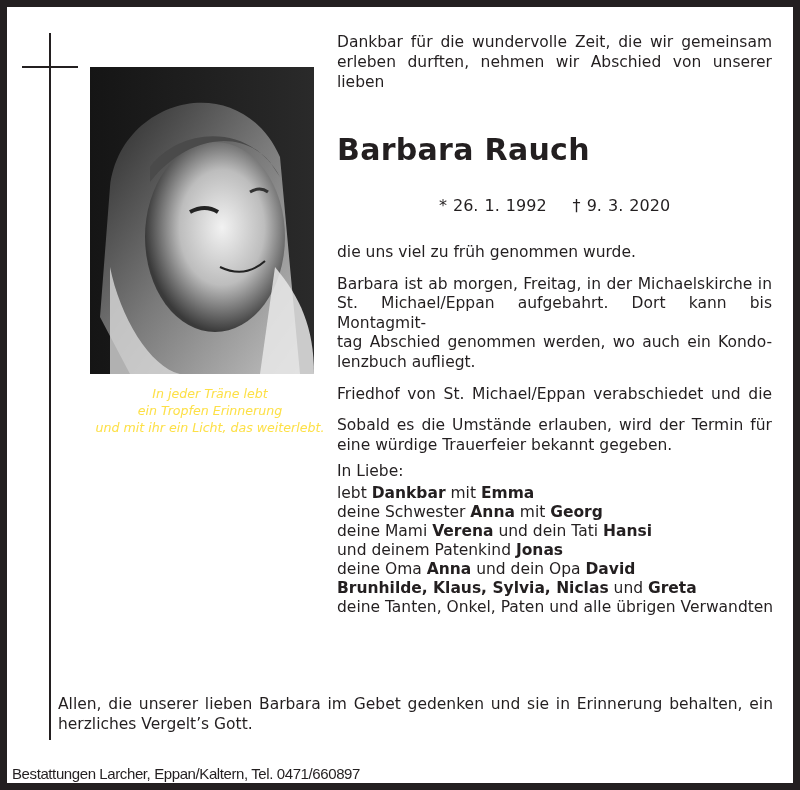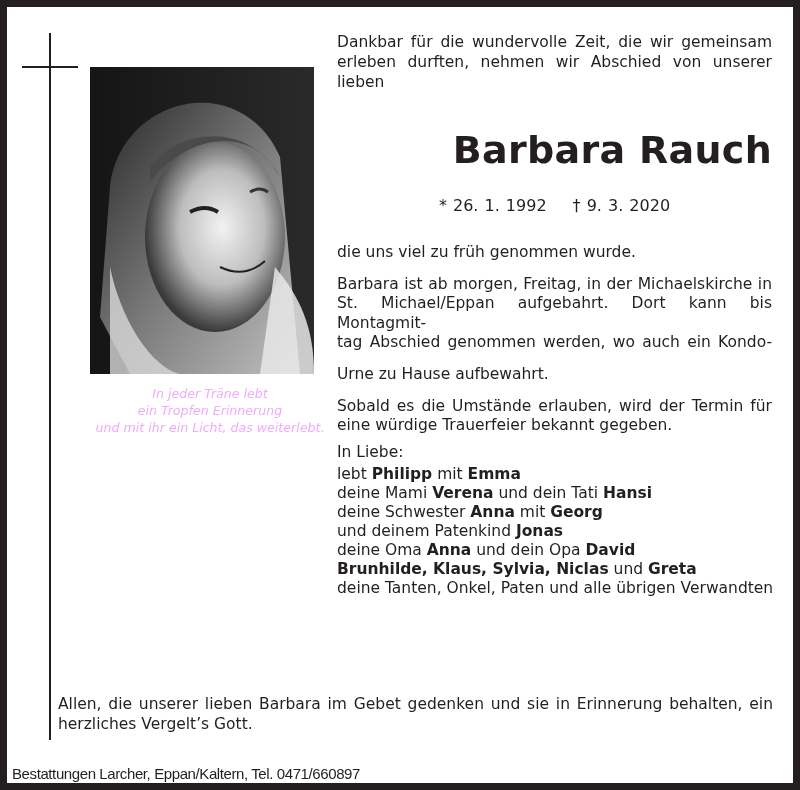--- a/index.html
+++ b/index.html
@@ -38,40 +38,40 @@
     }
     .photo svg { display: block; }
     .caption {
       position: absolute;
       left: 80px; top: 385px;
       width: 260px;
       text-align: center;
       font-style: italic;
       font-size: 12.6px;
       line-height: 17px;
-      color: #f0abfc;
+      color: #fde047;
     }
     .right-col {
       position: absolute;
       left: 337px; top: 32px;
       width: 435px;
     }
     .intro {
       font-size: 15.5px;
       line-height: 20px;
       text-align: justify;
       text-align-last: left;
       margin: 0;
     }
     .intro .line { display: block; text-align: justify; text-align-last: justify; }
     .intro .line.last { text-align-last: left; }
     .name {
-      text-align: right;
+      text-align: left;
       font-weight: bold;
-      font-size: 38px;
+      font-size: 30px;
       line-height: 40px;
       margin: 38px 0 0 0;
       letter-spacing: 0.3px;
     }
     .dates {
       text-align: center;
       font-weight: normal;
       font-size: 16px;
       line-height: 20px;
       margin-top: 26px;
@@ -177,37 +177,38 @@
   </div>
 
   <div class="body-text">
     <p>
       <span class="l end">die uns viel zu früh genommen wurde.</span>
     </p>
     <p>
       <span class="l">Barbara ist ab morgen, Freitag, in der Michaelskirche in</span>
       <span class="l">St. Michael/Eppan aufgebahrt. Dort kann bis Montagmit-</span>
       <span class="l">tag Abschied genommen werden, wo auch ein Kondo-</span>
-    </p>
-    <p>
-      <span class="l end">Urne zu Hause aufbewahrt.</span>
+      <span class="l end">lenzbuch aufliegt.</span>
+    </p>
+    <p>
+      <span class="l">Friedhof von St. Michael/Eppan verabschiedet und die</span>
     </p>
     <p>
       <span class="l">Sobald es die Umstände erlauben, wird der Termin für</span>
       <span class="l end">eine würdige Trauerfeier bekannt gegeben.</span>
     </p>
   </div>
 
 
   <div class="signatures">
     <span class="row in-liebe">In Liebe:</span>
     <div id="sig-rows">
-        <span class="row"><span>lebt </span><b>Philipp</b><span> mit </span><b>Emma</b></span>
+        <span class="row"><span>lebt </span><b>Dankbar</b><span> mit </span><b>Emma</b></span>
+        <span class="row"><span>deine Schwester </span><b>Anna</b><span> mit </span><b>Georg</b></span>
         <span class="row"><span>deine Mami </span><b>Verena</b><span> und dein Tati </span><b>Hansi</b></span>
-        <span class="row"><span>deine Schwester </span><b>Anna</b><span> mit </span><b>Georg</b></span>
         <span class="row"><span>und deinem Patenkind </span><b>Jonas</b></span>
         <span class="row"><span>deine Oma </span><b>Anna</b><span> und dein Opa </span><b>David</b></span>
         <span class="row"><b>Brunhilde, Klaus, Sylvia, Niclas</b><span> und </span><b>Greta</b></span>
         <span class="row"><span>deine Tanten, Onkel, Paten und alle übrigen Verwandten</span></span>
       </div>
   </div>
 </div>
 
 <div class="closing">
   <span class="l">Allen, die unserer lieben Barbara im Gebet gedenken und sie in Erinnerung behalten, ein</span>

